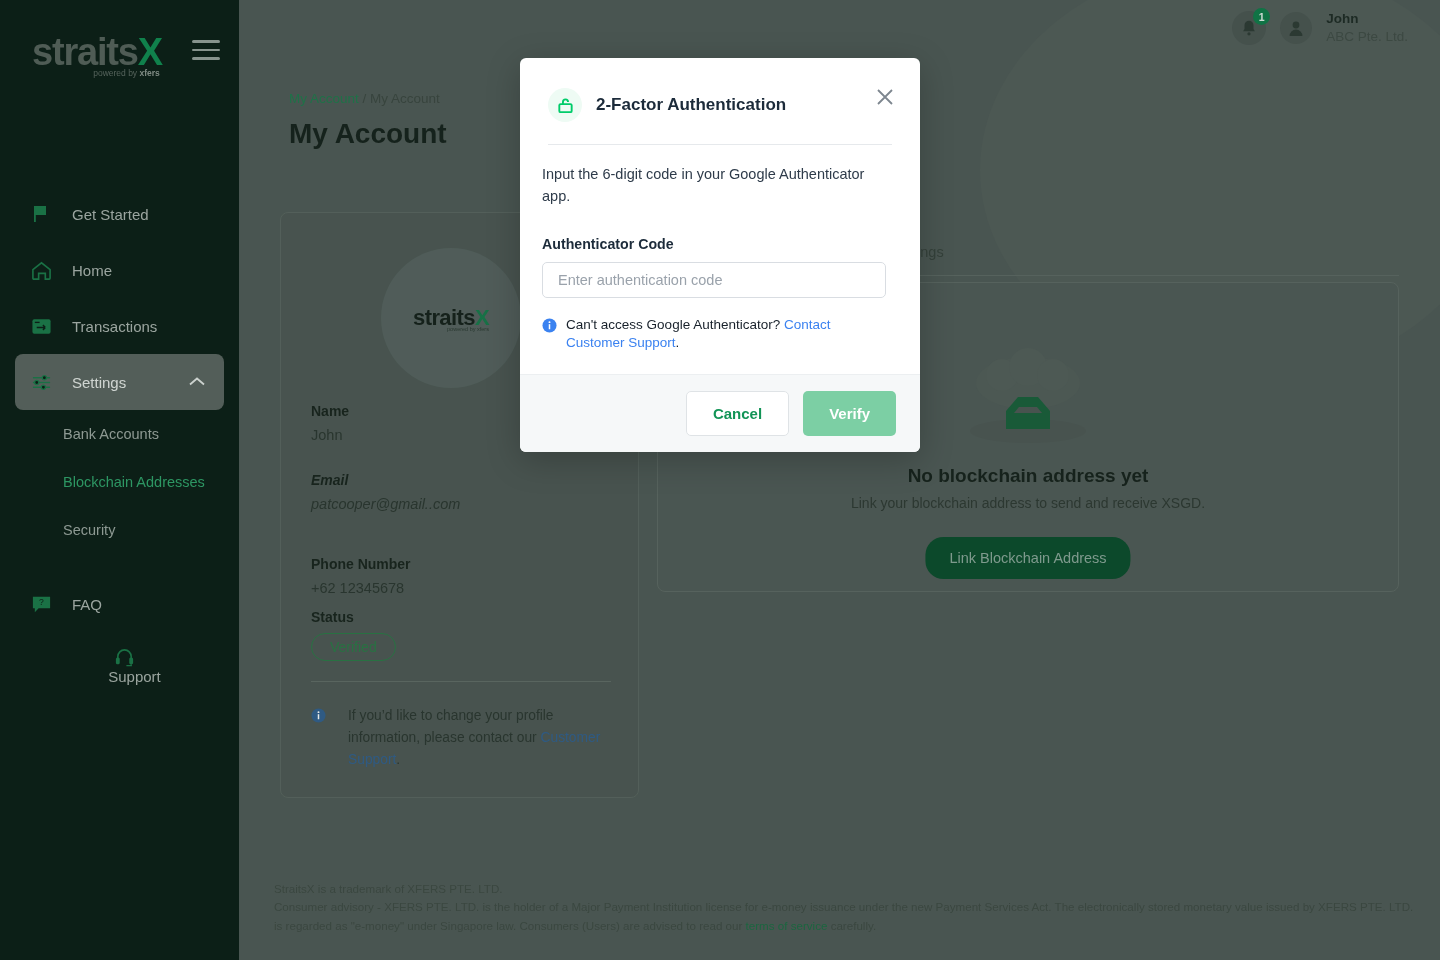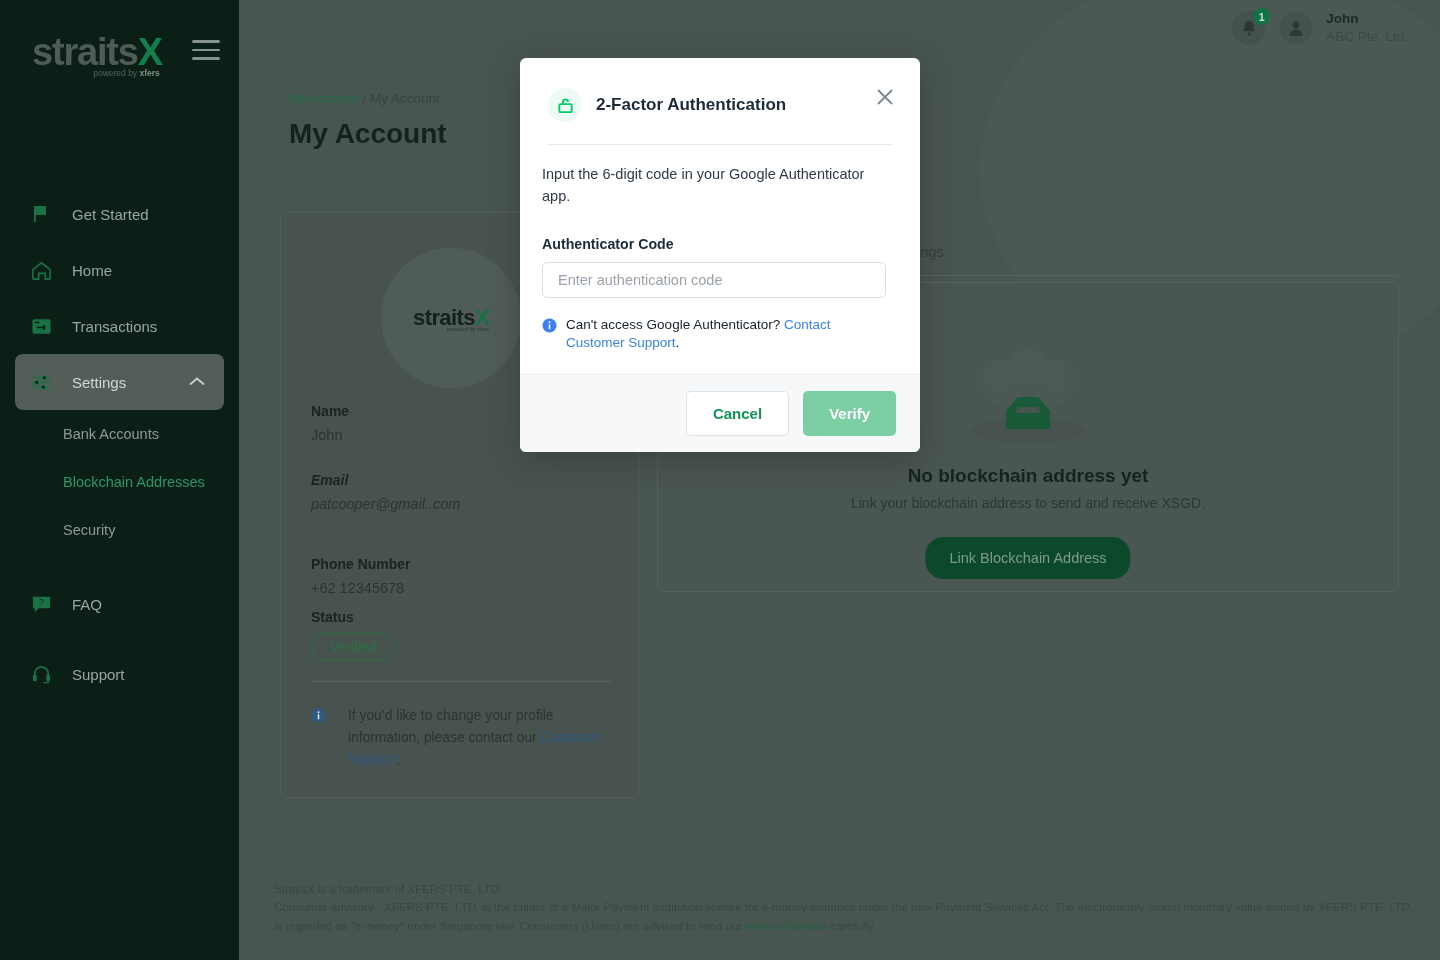--- a/index.html
+++ b/index.html
@@ -515,21 +515,21 @@
       <div class="nav-item" style="margin-top:22px;">
         <span class="nav-ico">
           <svg width="21" height="21" viewBox="0 0 22 22">
               <path d="M2 3h18v12H8l-4 4v-4H2z" fill="#1a7a4a"></path>
               <text x="11" y="12" font-size="9" fill="#0b1f17" text-anchor="middle" font-family="Liberation Sans">?</text>
             </svg>
         </span>
         <span>FAQ</span>
       </div>
 
-      <div class="nav-item" style="margin-top:14px;">
+      <div class="nav-item" style="margin-top:14px;flex-direction:column;">
         <span class="nav-ico">
           <svg width="21" height="21" viewBox="0 0 22 22">
               <path d="M4 12v-2a7 7 0 0 1 14 0v2" fill="none" stroke="#1a7a4a" stroke-width="1.7"></path>
               <rect x="2" y="11" width="4" height="7" rx="1.6" fill="#1a7a4a"></rect>
               <rect x="16" y="11" width="4" height="7" rx="1.6" fill="#1a7a4a"></rect>
               <path d="M18 18v1.5h-5" fill="none" stroke="#1a7a4a" stroke-width="1.5"></path>
             </svg>
         </span>
         <span>Support</span>
       </div>

